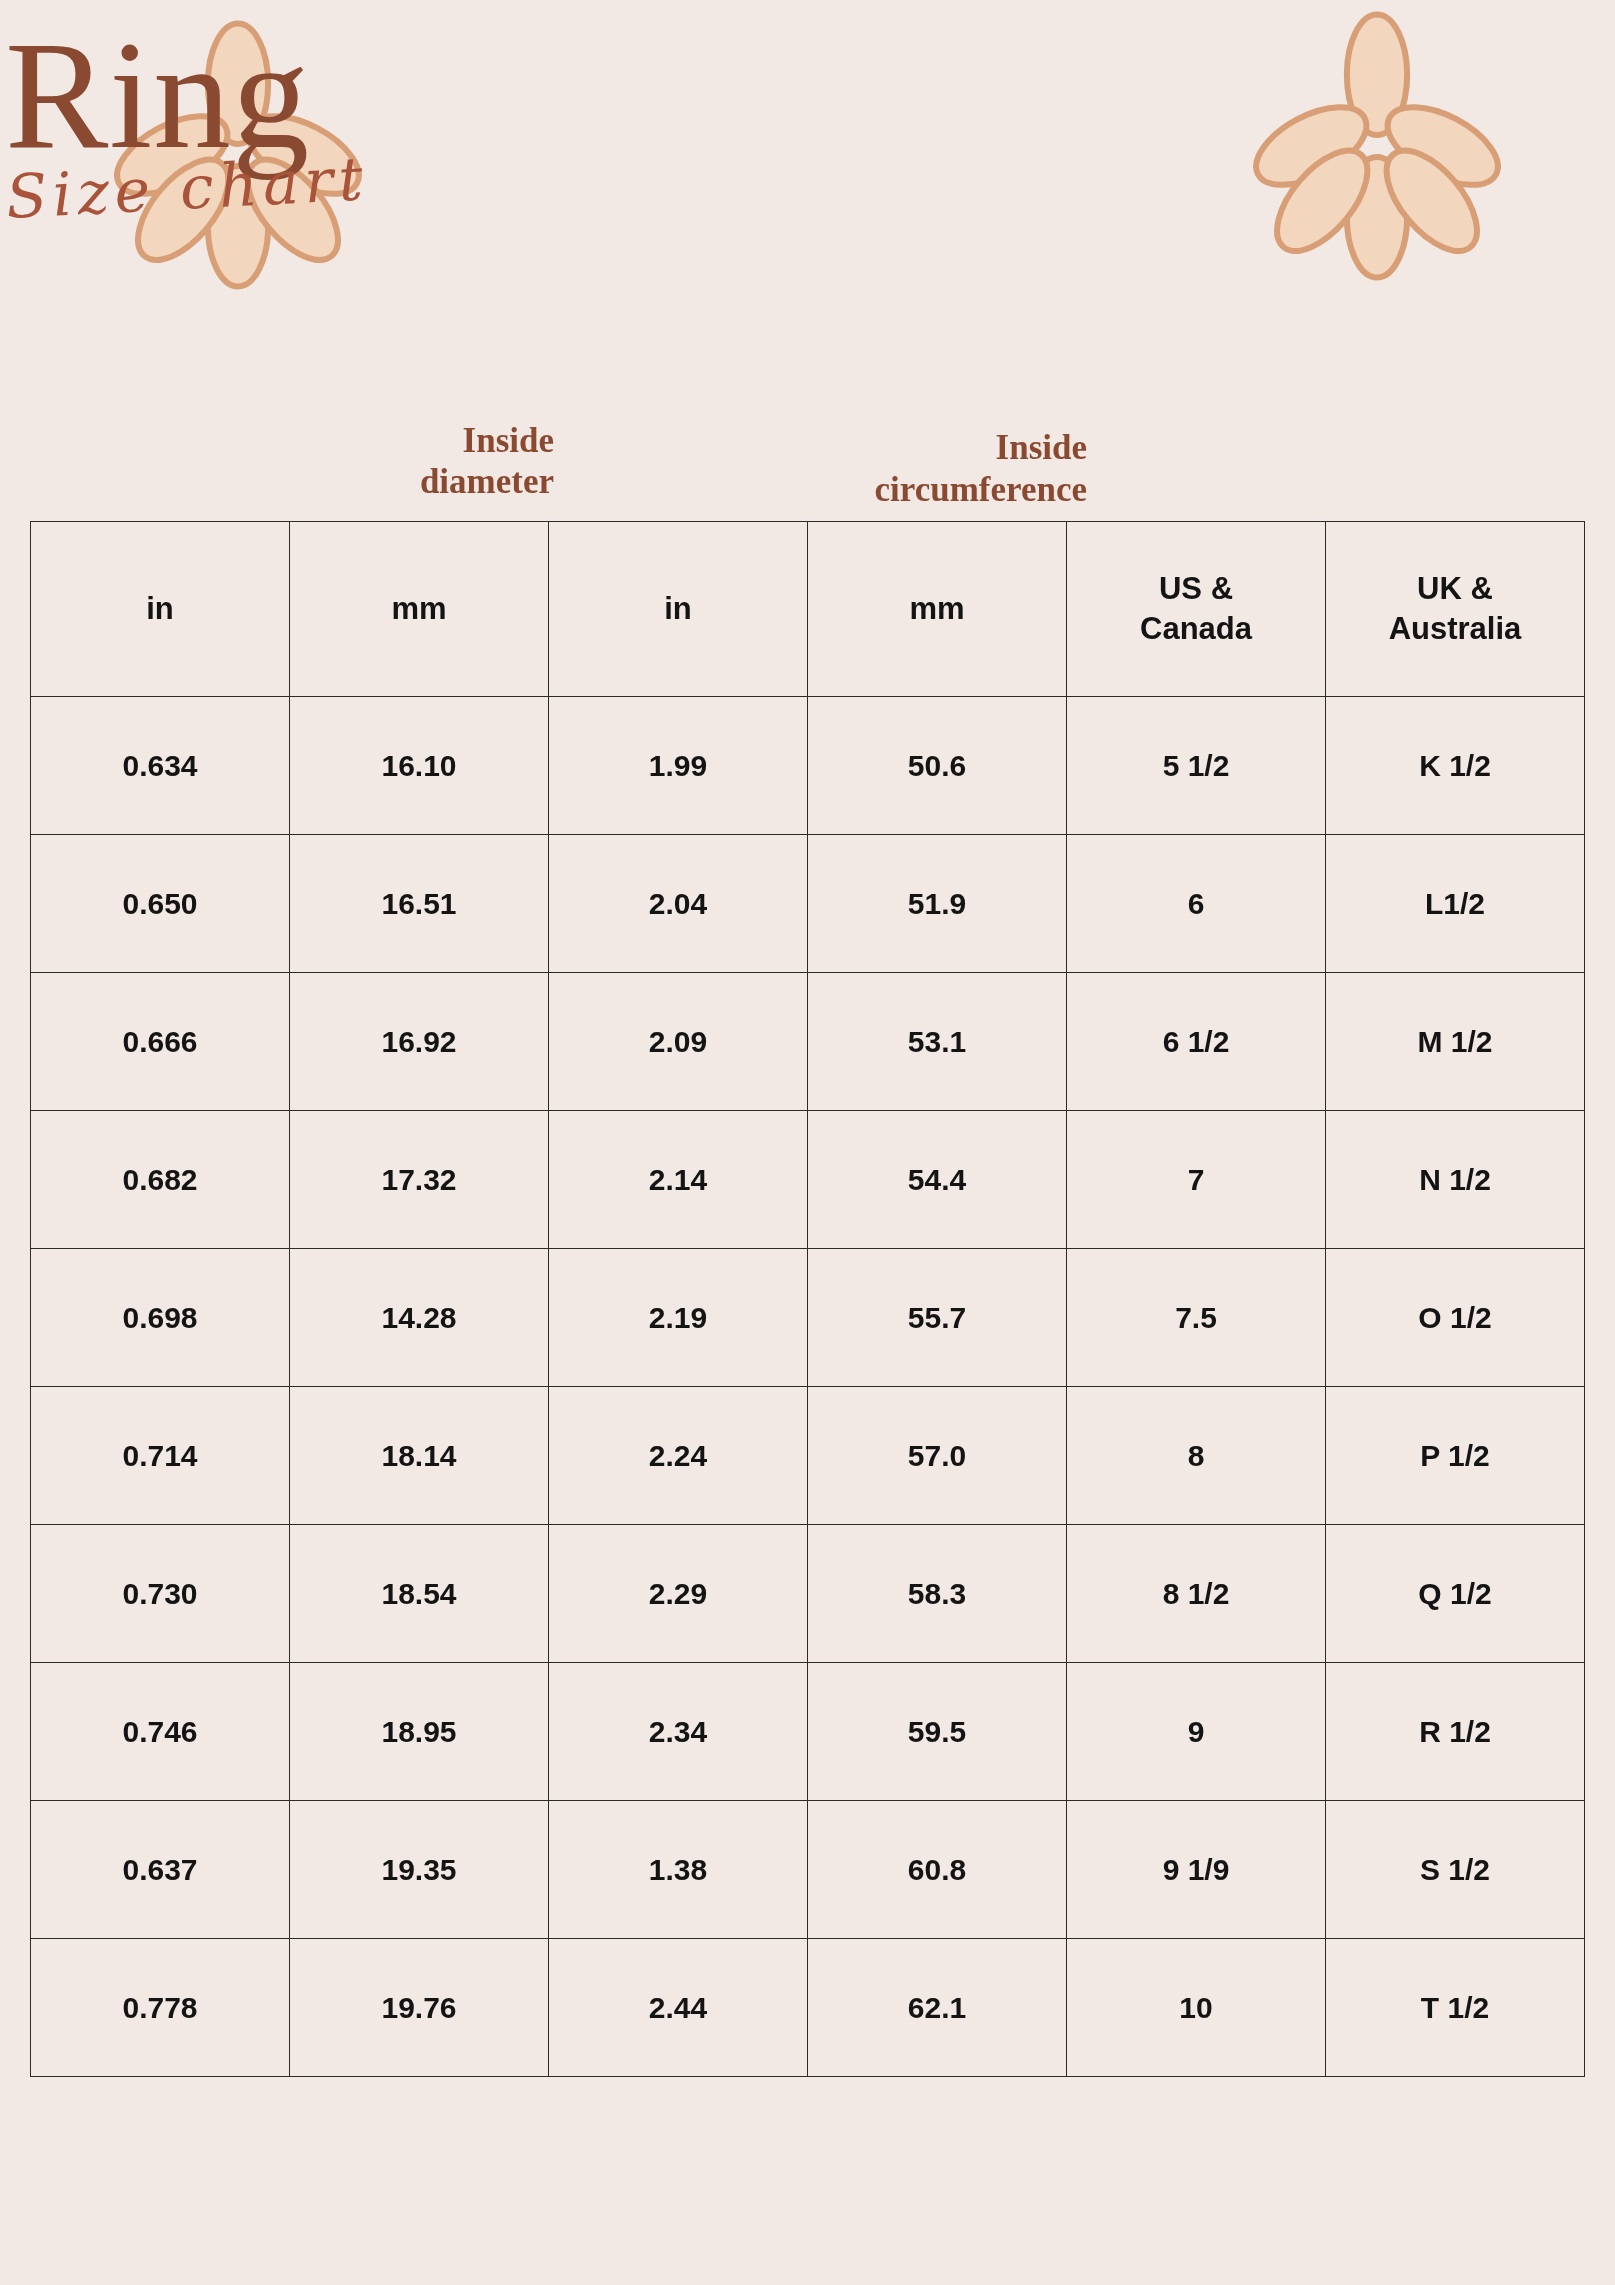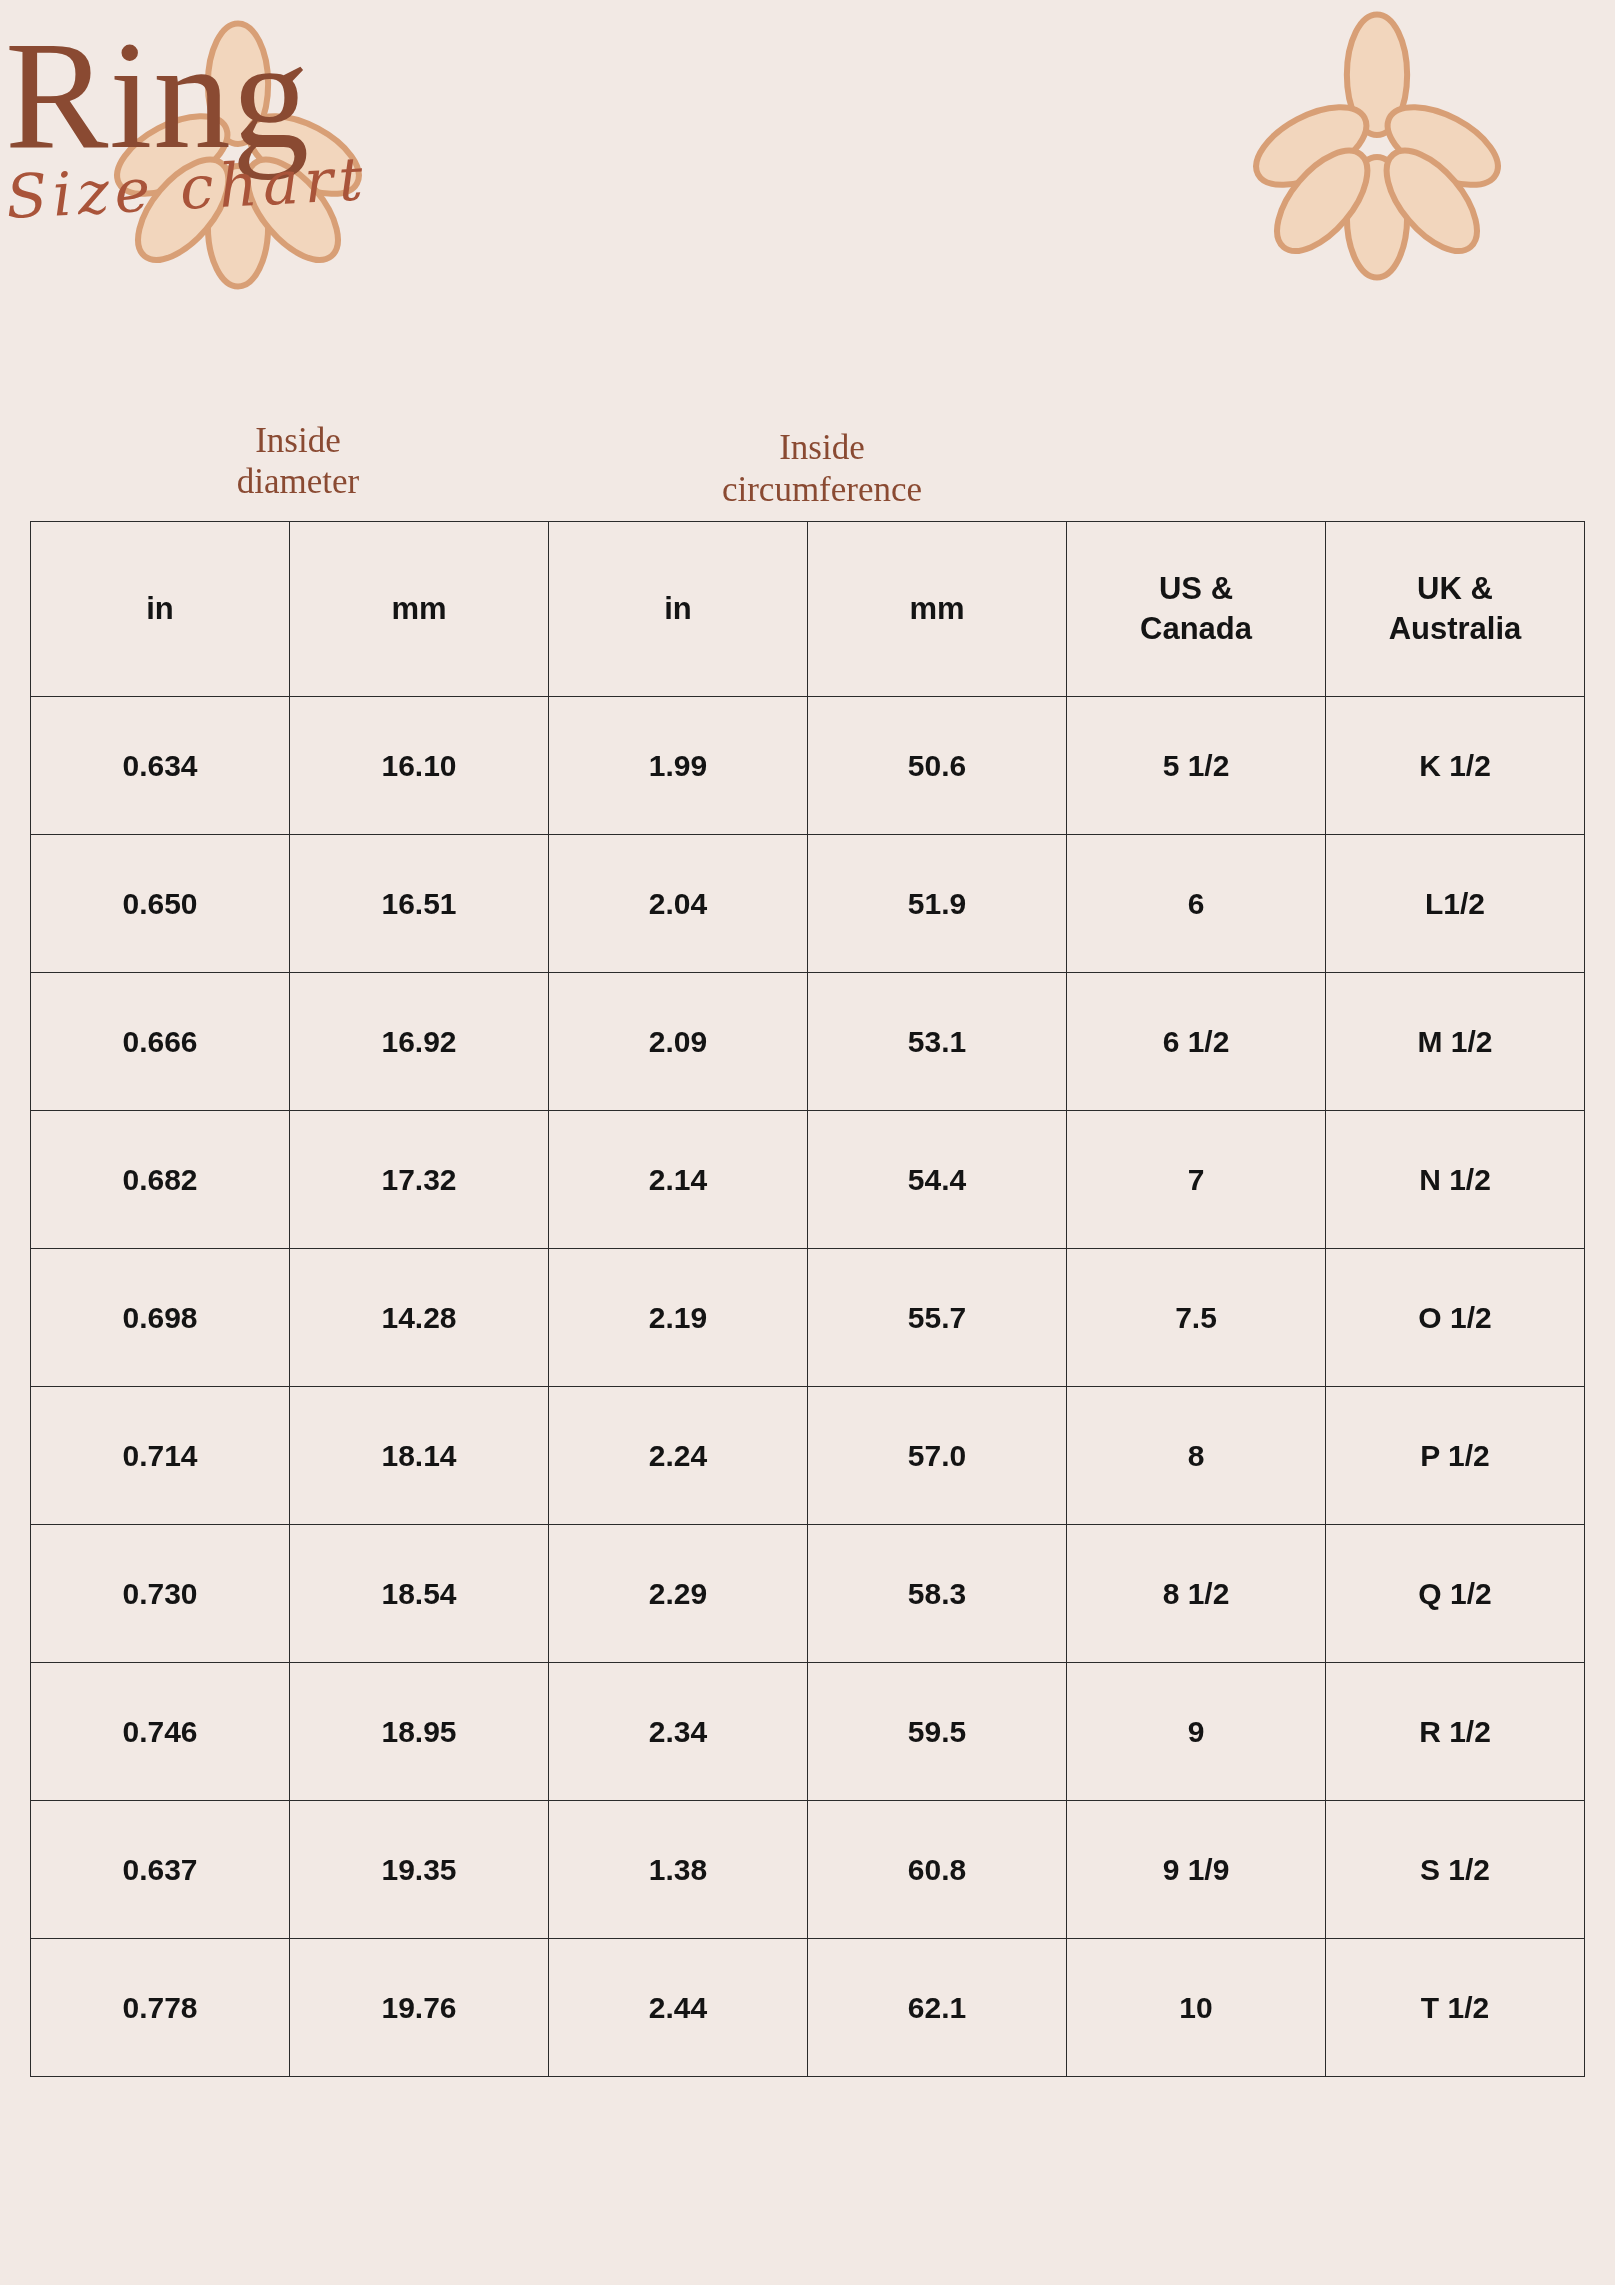--- a/index.html
+++ b/index.html
@@ -56,24 +56,24 @@
 
   
   .group-heads {
     position: relative;
     height: 101px;
     margin-top: 55px;
   }
   .group-head {
     position: absolute;
     font-family: "Liberation Serif", serif;
-    font-weight: normal;
+    font-weight: bold;
     font-size: 35px;
     color: #8a4a32;
-    text-align: center;
+    text-align: right;
     line-height: 1.18;
   }
   .gh-diameter { left: 42px; width: 512px; top: 0; }
   .gh-circumference { left: 557px; width: 530px; top: 7.3px; }
   .gh-sizes { left: 1087px; width: 484px; top: 44px; }
 
   
   table.size-table {
     border-collapse: collapse;
     margin: 0 auto;

